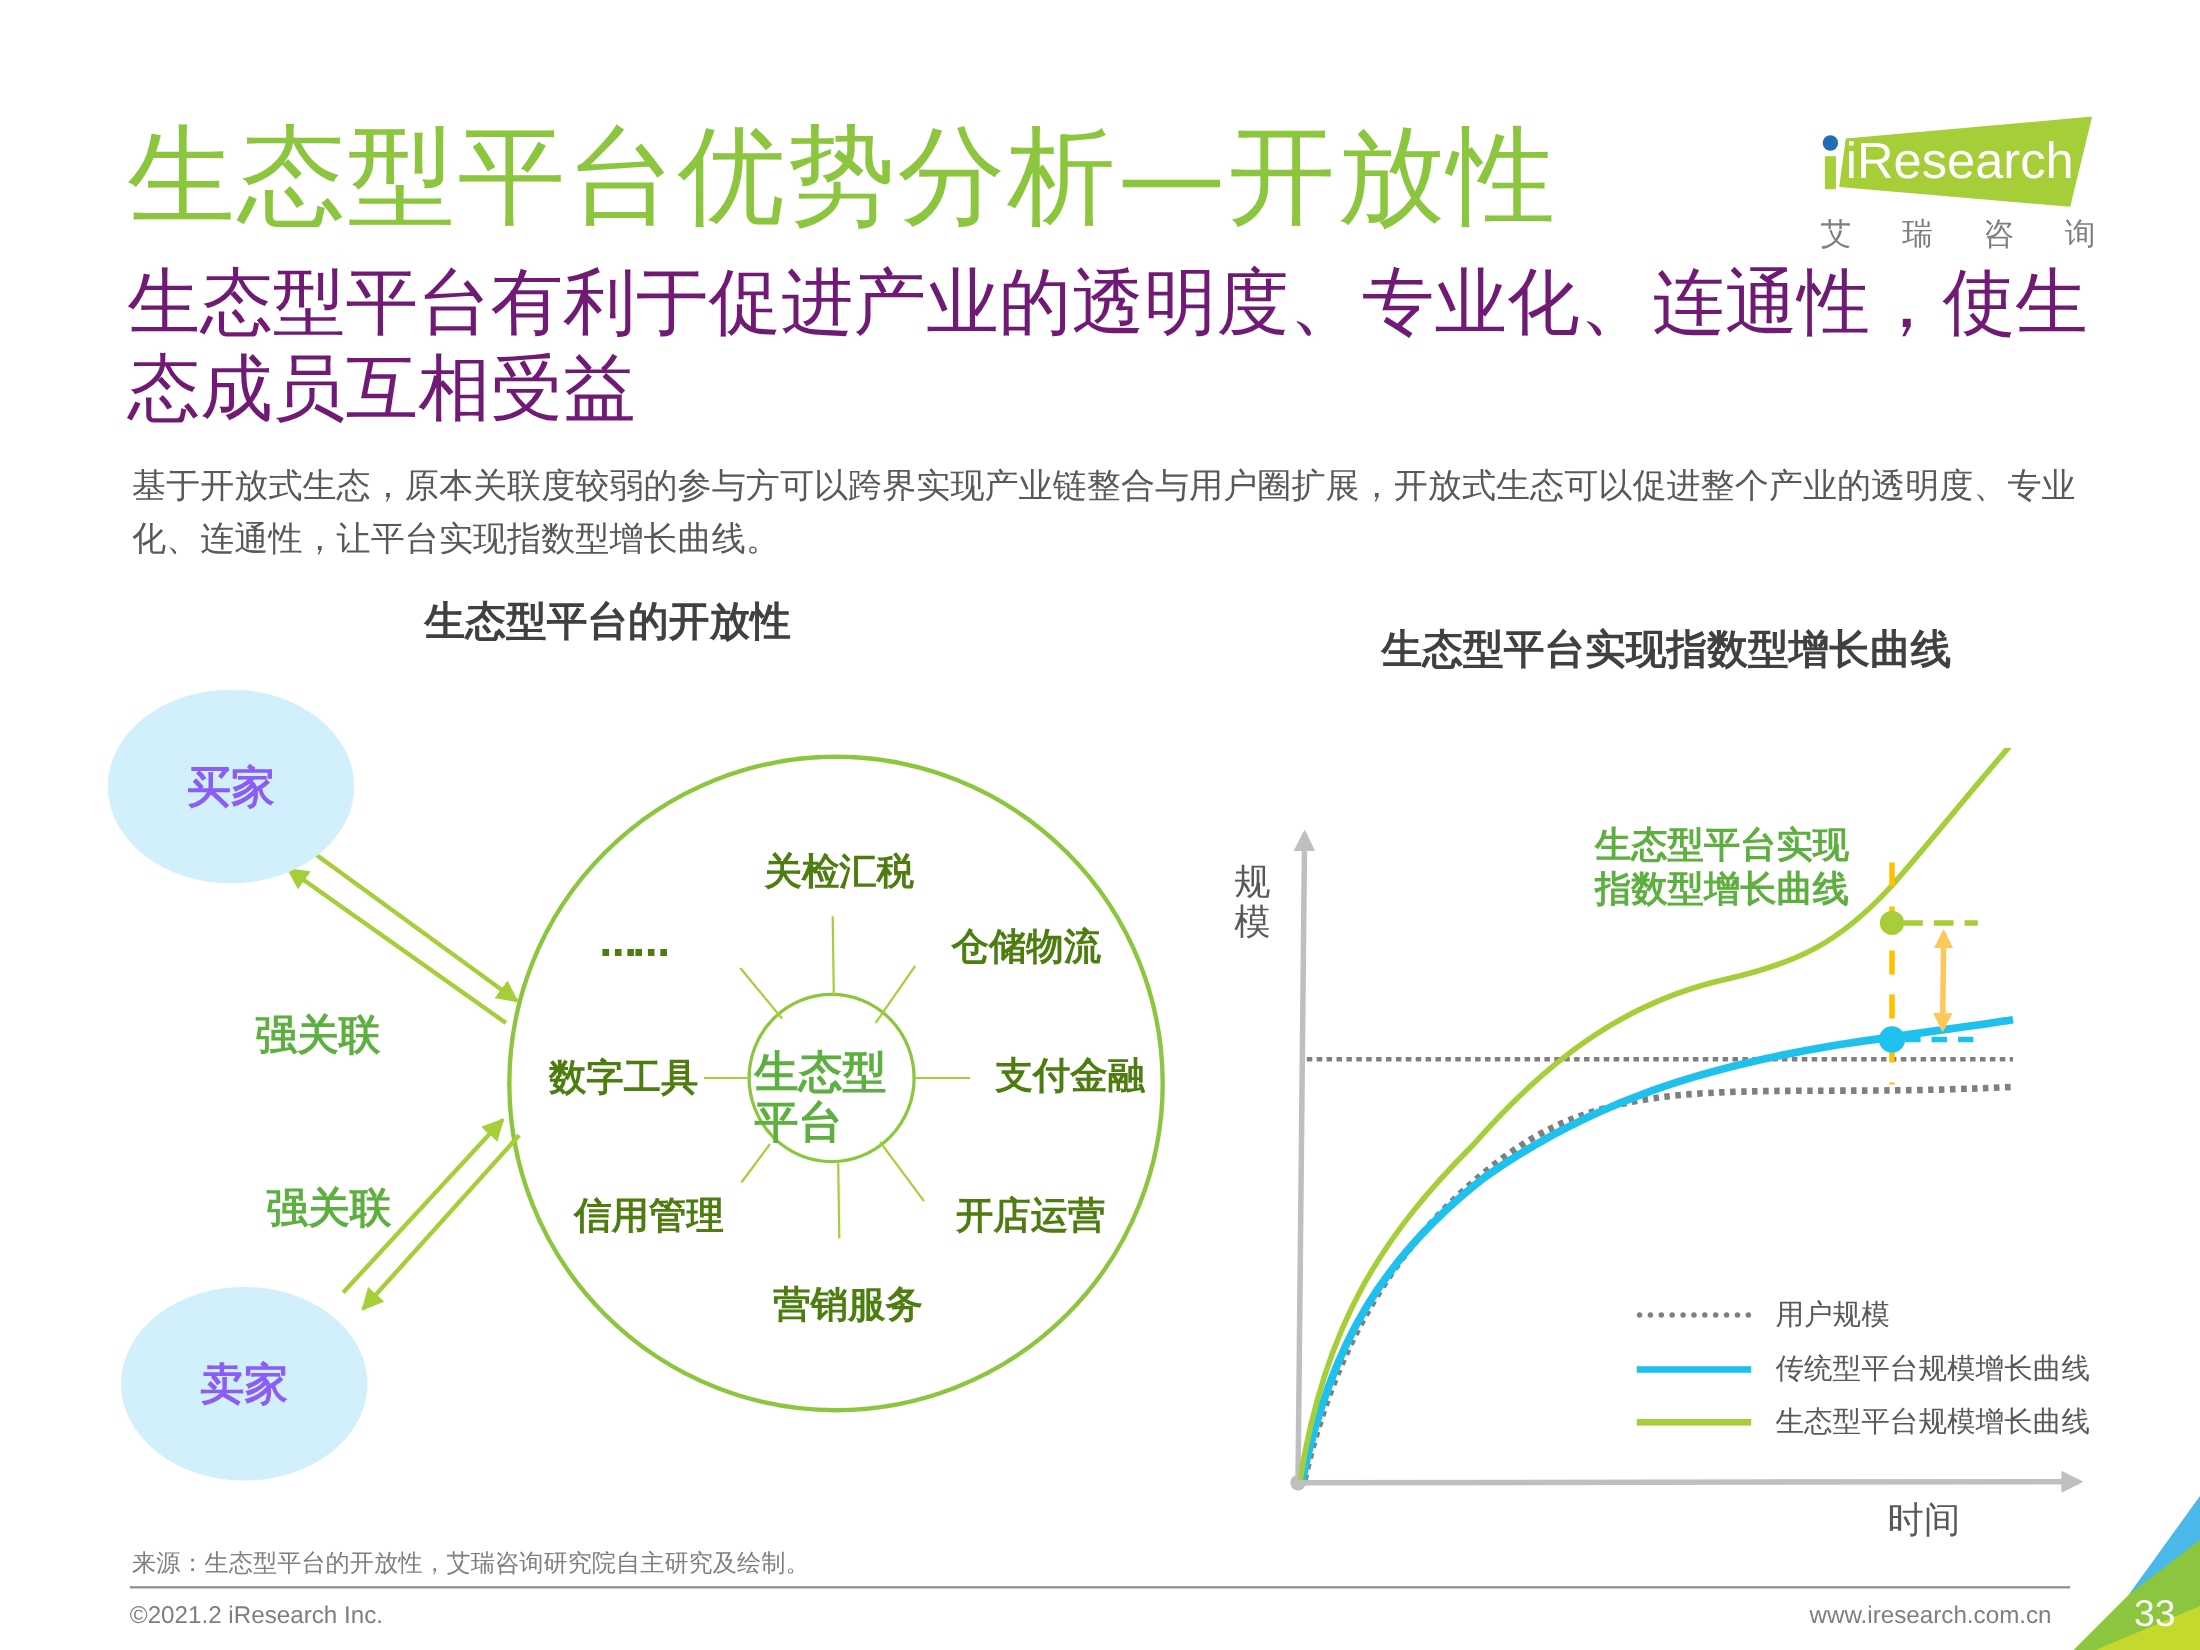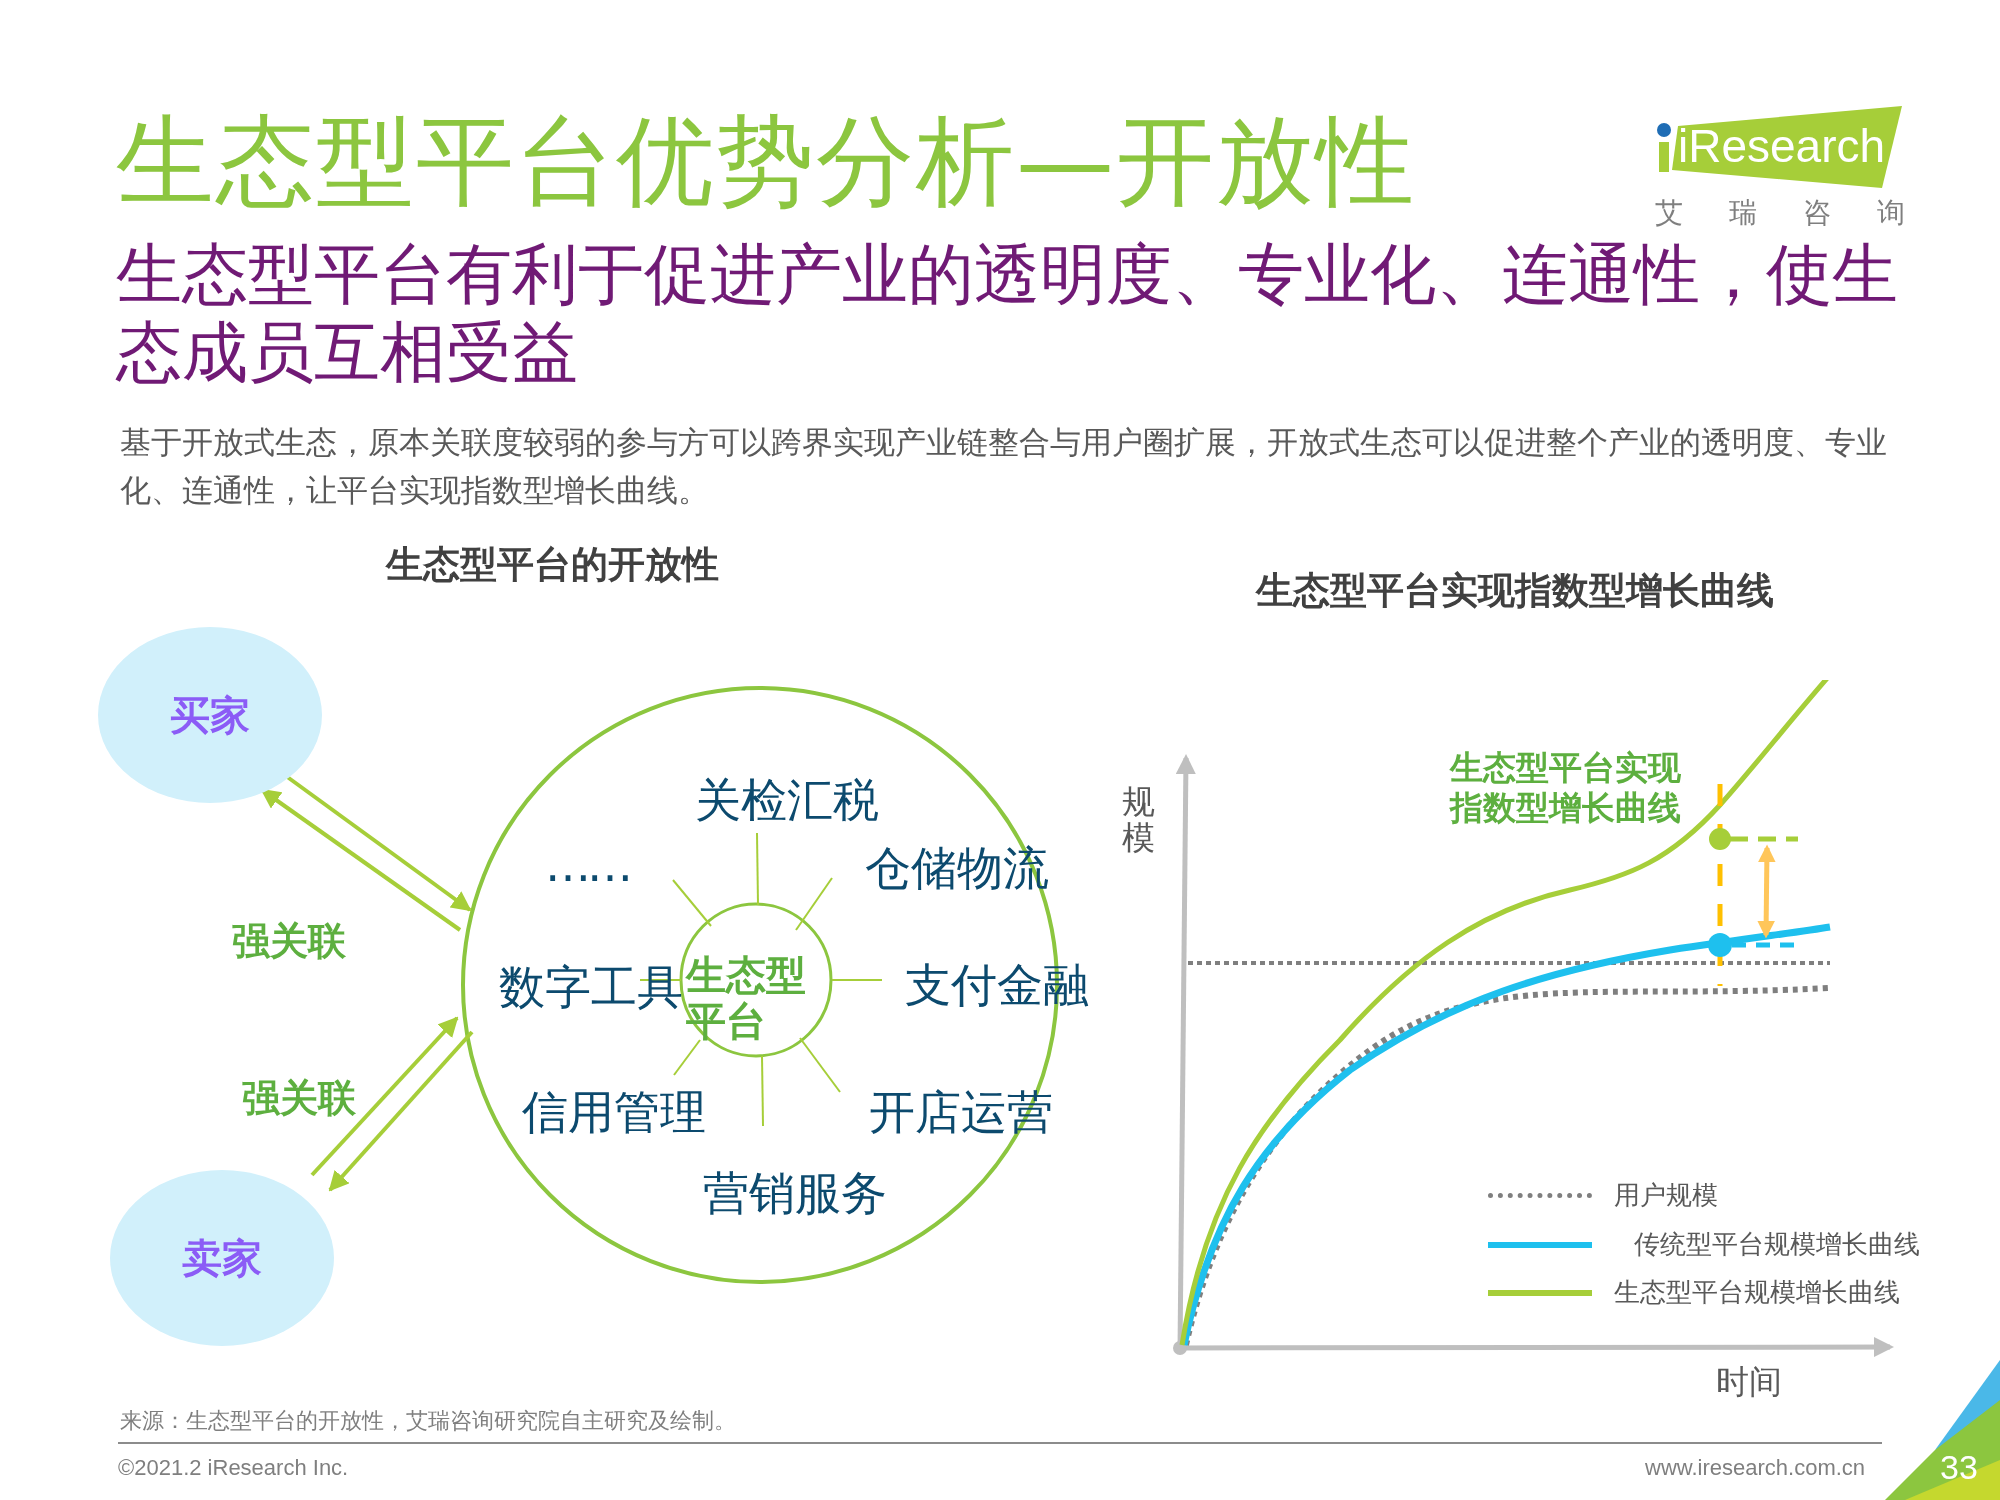--- a/index.html
+++ b/index.html
@@ -7,21 +7,21 @@
            font-family: "DejaVu Sans", "Liberation Sans", sans-serif; }
     .abs { position: absolute; }
     .title { left: 116px; top: 108px; font-size: 98px; color: #8cc63f; letter-spacing: 2px; white-space: nowrap; line-height: 1.1; }
     .subtitle { left: 116px; top: 236px; width: 1800px; font-size: 66px; color: #701a75; line-height: 78px; }
     .body-text { left: 120px; top: 418px; width: 1780px; font-size: 31px; color: #595959; line-height: 48px; }
     .section-title { font-size: 37px; font-weight: bold; color: #404040; white-space: nowrap; }
     .logo { left: 1654px; top: 106px; width: 250px; height: 120px; }
     .logo-text-cn { left: 1655px; top: 194px; width: 250px; display: flex; justify-content: space-between; font-size: 28px; color: #7f7f7f; }
     .ellipse { position: absolute; border-radius: 50%; background: #d1f0fb; display: flex; align-items: center; justify-content: center;
                font-size: 40px; font-weight: bold; color: #8b5cf6; }
-    .diag-label { position: absolute; font-size: 46px; font-weight: normal; color: #0c4a6e; white-space: nowrap; }
+    .diag-label { position: absolute; font-size: 34px; font-weight: bold; color: #4d7c0f; white-space: nowrap; }
     .arrow-label { position: absolute; font-size: 38px; font-weight: bold; color: #5daf3f; white-space: nowrap; }
     .center-label { position: absolute; font-size: 40px; font-weight: bold; color: #5daf3f; line-height: 46px; }
     .axis-label { position: absolute; font-size: 33px; color: #595959; }
     .legend-item { position: absolute; display: flex; align-items: center; font-size: 26px; color: #595959; white-space: nowrap; }
     .legend-swatch { width: 104px; height: 0; margin-right: 22px; }
     .annot { position: absolute; font-size: 33px; font-weight: bold; color: #5daf3f; line-height: 40px; white-space: nowrap; }
     .source { left: 120px; top: 1406px; font-size: 22px; color: #7f7f7f; }
     .footer-line { left: 118px; top: 1442px; width: 1764px; height: 2px; background: #8c8c8c; }
     .copyright { left: 118px; top: 1455px; font-size: 22px; color: #7f7f7f; font-family: "Liberation Sans", sans-serif; }
     .website { left: 1645px; top: 1455px; font-size: 22px; color: #7f7f7f; font-family: "Liberation Sans", sans-serif; }
@@ -148,21 +148,21 @@
 
 <div class="annot" style="left:1450px; top:748px;">
   <div>生态型平台实现</div>
   <div>指数型增长曲线</div>
 </div>
 
 <div class="legend-item" style="left:1488px; top:1178px;">
   <div class="legend-swatch" style="border-top:5px dotted #7f7f7f;"></div>
   <span>用户规模</span>
 </div>
-<div class="legend-item" style="left:1488px; top:1227px;gap:20px;">
+<div class="legend-item" style="left:1488px; top:1227px;">
   <div class="legend-swatch" style="border-top:6px solid #1ec0ee;"></div>
   <span>传统型平台规模增长曲线</span>
 </div>
 <div class="legend-item" style="left:1488px; top:1275px;">
   <div class="legend-swatch" style="border-top:6px solid #a6ce39;"></div>
   <span>生态型平台规模增长曲线</span>
 </div>
 
 <div class="abs source">来源：生态型平台的开放性，艾瑞咨询研究院自主研究及绘制。</div>
 <div class="abs footer-line"></div>

